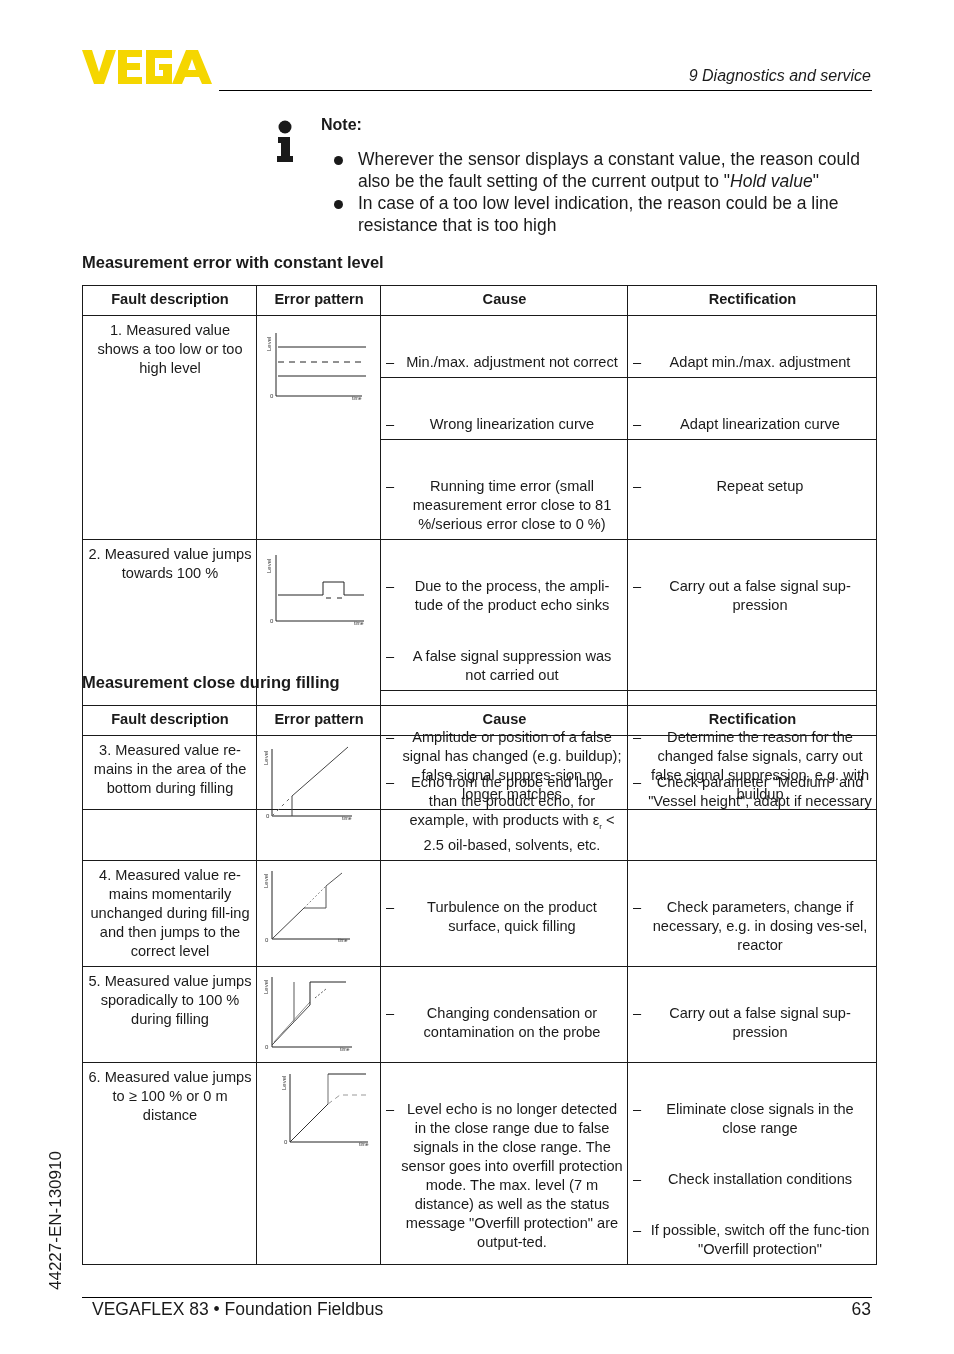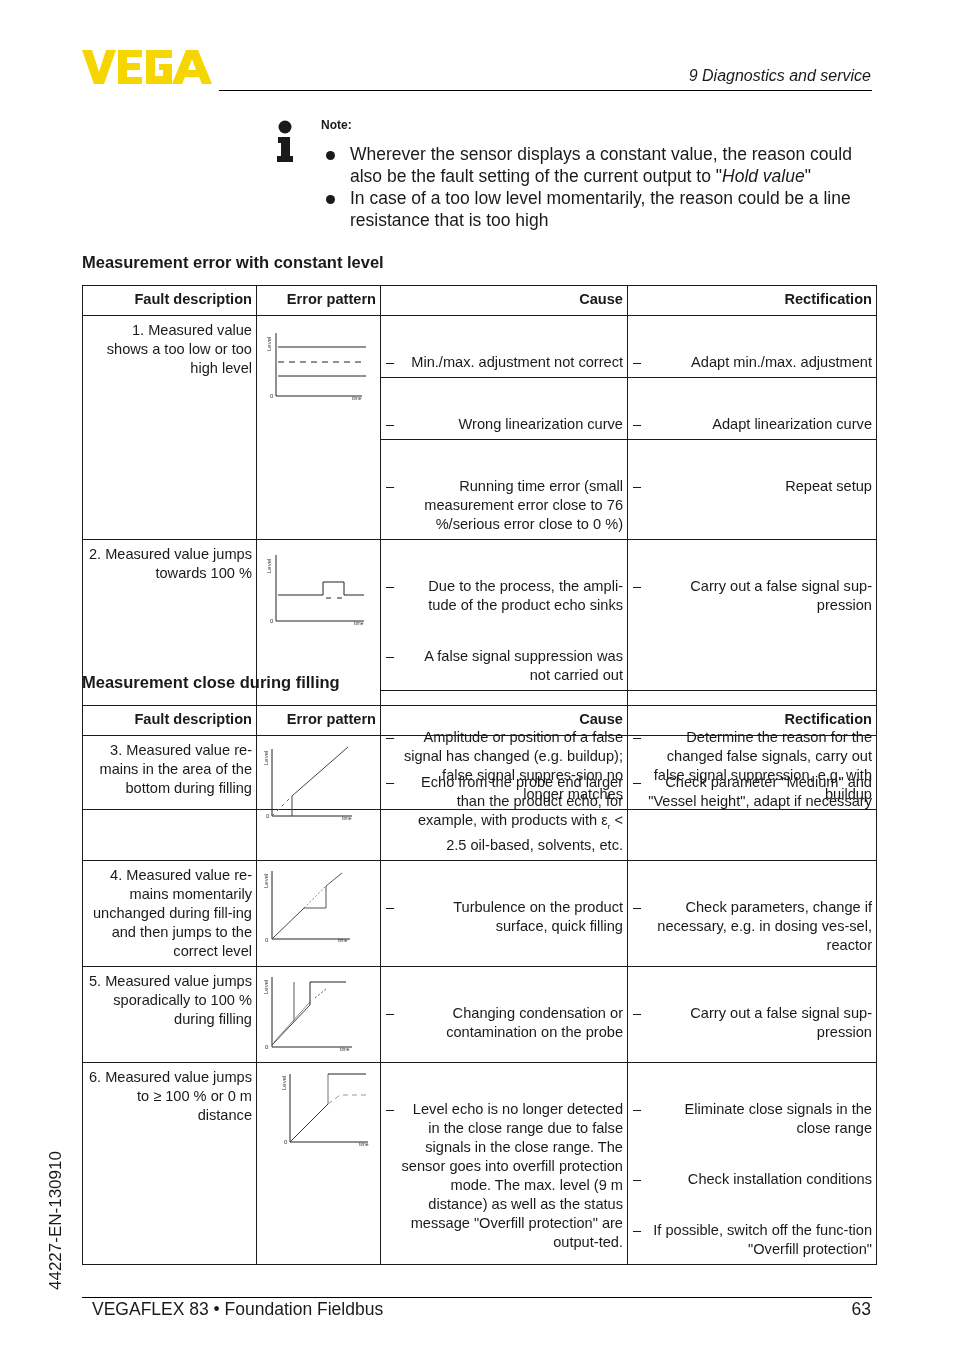--- a/index.html
+++ b/index.html
@@ -2,27 +2,27 @@
 <html><head>
 <meta charset="utf-8">
 <style>
   html, body { margin: 0; padding: 0; background: #fff; }
   body { width: 954px; height: 1354px; position: relative; font-family: "Liberation Sans", sans-serif; color: #1a1a1a; overflow: hidden; }
   .logo { position: absolute; left: 82px; top: 50px; width: 130px; height: 34px; }
   .header-rule { position: absolute; left: 219px; top: 90px; width: 653px; height: 1px; background: #000; }
   .section-header { position: absolute; right: 83px; top: 67px; font-size: 16px; font-style: italic; }
   .note-icon { position: absolute; left: 275px; top: 120px; width: 20px; height: 42px; }
   .note { position: absolute; left: 321px; top: 114px; width: 560px; font-size: 17.5px; line-height: 22px; }
-  .note-title { font-weight: bold; font-size: 12px; margin-bottom: 7px; }
-  .note ul { list-style: none; margin: 4px; padding: 0; }
+  .note-title { font-weight: bold; font-size: 16px; margin-bottom: 7px; }
+  .note ul { list-style: none; margin: 12px; padding: 0; }
   .note li { position: relative; padding-left: 25px; }
   .note li::before { content: ""; position: absolute; left: 1px; top: 8px; width: 9px; height: 9px; border-radius: 50%; background: #1a1a1a; }
   .h2 { position: absolute; left: 82px; font-size: 16.5px; font-weight: bold; }
   table { position: absolute; left: 82px; width: 794px; border-collapse: collapse; font-size: 14.6px; line-height: 19px; table-layout: fixed; }
-  th, td { border: 1px solid #1a1a1a; vertical-align: top; text-align: right; padding: 5px 4px 5px 5px; }
+  th, td { border: 1px solid #1a1a1a; vertical-align: top; text-align: center; padding: 5px 4px 5px 5px; }
   th { font-weight: bold; height: 18px; padding-top: 4px; padding-bottom: 6px; }
   col.c1 { width: 174px; } col.c2 { width: 124px; } col.c3 { width: 247px; } col.c4 { width: 249px; }
   .dash { position: relative; padding-left: 15px; margin-top: 32px; }
   .dash::before { content: "–"; position: absolute; left: 0; top: 0; }
   .chart { display: block; }
   .side-code { position: absolute; left: 46px; top: 1290px; transform: rotate(-90deg); transform-origin: left top; font-size: 17px; white-space: nowrap; }
   .footer-rule { position: absolute; left: 82px; top: 1297px; width: 790px; height: 1px; background: #000; }
   .footer-left { position: absolute; left: 92px; top: 1299px; font-size: 17.5px; }
   .footer-right { position: absolute; right: 83px; top: 1299px; font-size: 17.5px; }
   sub { font-size: 8px; }
@@ -43,21 +43,21 @@
 <div class="section-header">9 Diagnostics and service</div>
 
 <svg class="note-icon" viewBox="0 0 20 42">
   <circle cx="10" cy="7" r="6.5" fill="#1a1a1a"></circle>
   <path d="M3,17 H15 V36 H18 V42 H2 V36 H6 V23 H3 Z" fill="#1a1a1a"></path>
 </svg>
 <div class="note">
   <div class="note-title">Note:</div>
   <ul>
     <li><span>Wherever the sensor displays a constant value, the reason could also be the fault setting of the current output to "</span><i>Hold value</i><span>"</span></li>
-    <li>In case of a too low level momentarily, the reason could be a line resistance that is too high</li>
+    <li>In case of a too low level indication, the reason could be a line resistance that is too high</li>
   </ul>
 </div>
 
 <div class="h2" style="top:253px">Measurement error with constant level</div>
 <table style="top:285px">
   <colgroup>
       <col class="c1">
       <col class="c2">
       <col class="c3">
       <col class="c4">
@@ -93,21 +93,21 @@
   <tr>
     <td>
           <div class="dash">Wrong linearization curve</div>
         </td>
     <td>
           <div class="dash">Adapt linearization curve</div>
         </td>
   </tr>
   <tr>
     <td>
-          <div class="dash">Running time error (small measurement error close to 76 %/serious error close to 0 %)</div>
+          <div class="dash">Running time error (small measurement error close to 81 %/serious error close to 0 %)</div>
         </td>
     <td>
           <div class="dash">Repeat setup</div>
         </td>
   </tr>
   <tr>
     <td rowspan="2">2. Measured value jumps towards 100 %</td>
     <td rowspan="2">
       <svg class="chart" width="110" height="80" viewBox="0 0 110 80">
         <line x1="14" y1="76" x2="14" y2="10" stroke="#222" stroke-width="1"></line>
@@ -228,21 +228,21 @@
         <text x="24" y="22" font-size="6" fill="#333" transform="rotate(-90 24 22)">Level</text>
         <text x="22" y="76" font-size="6" fill="#333">0</text>
         <text x="97" y="78" font-size="5" fill="#333">time</text>
         <line x1="28" y1="74" x2="66" y2="36" stroke="#333" stroke-width="1"></line>
         <line x1="66" y1="36" x2="66" y2="6" stroke="#999" stroke-width="1.4"></line>
         <line x1="66" y1="6" x2="104" y2="6" stroke="#222" stroke-width="1"></line>
         <polyline points="66,36 78,27 104,27" fill="none" stroke="#999" stroke-width="1" stroke-dasharray="5,4"></polyline>
       </svg>
     </td>
     <td>
-          <div class="dash">Level echo is no longer detected in the close range due to false signals in the close range. The sensor goes into overfill protection mode. The max. level (9 m distance) as well as the status message "Overfill protection" are output-ted.</div>
+          <div class="dash">Level echo is no longer detected in the close range due to false signals in the close range. The sensor goes into overfill protection mode. The max. level (7 m distance) as well as the status message "Overfill protection" are output-ted.</div>
         </td>
     <td>
       <div class="dash">Eliminate close signals in the close range</div>
       <div class="dash">Check installation conditions</div>
       <div class="dash">If possible, switch off the func-tion "Overfill protection"</div>
     </td>
   </tr>
 </tbody>
   </table>
 

